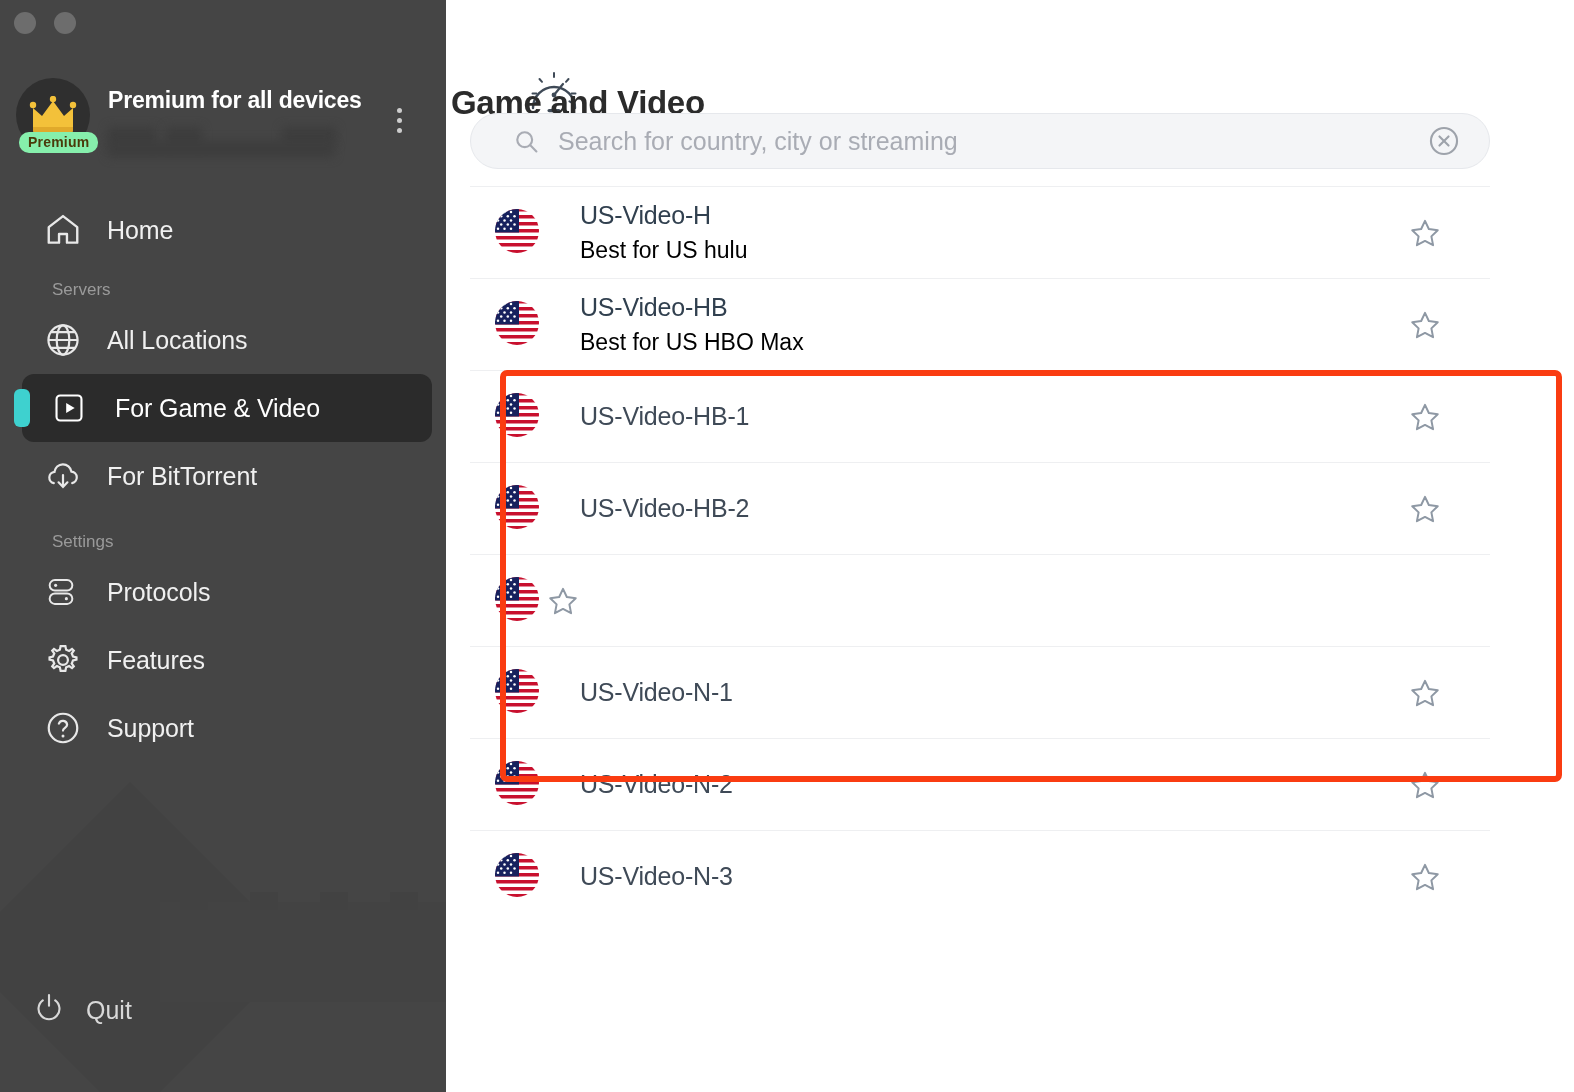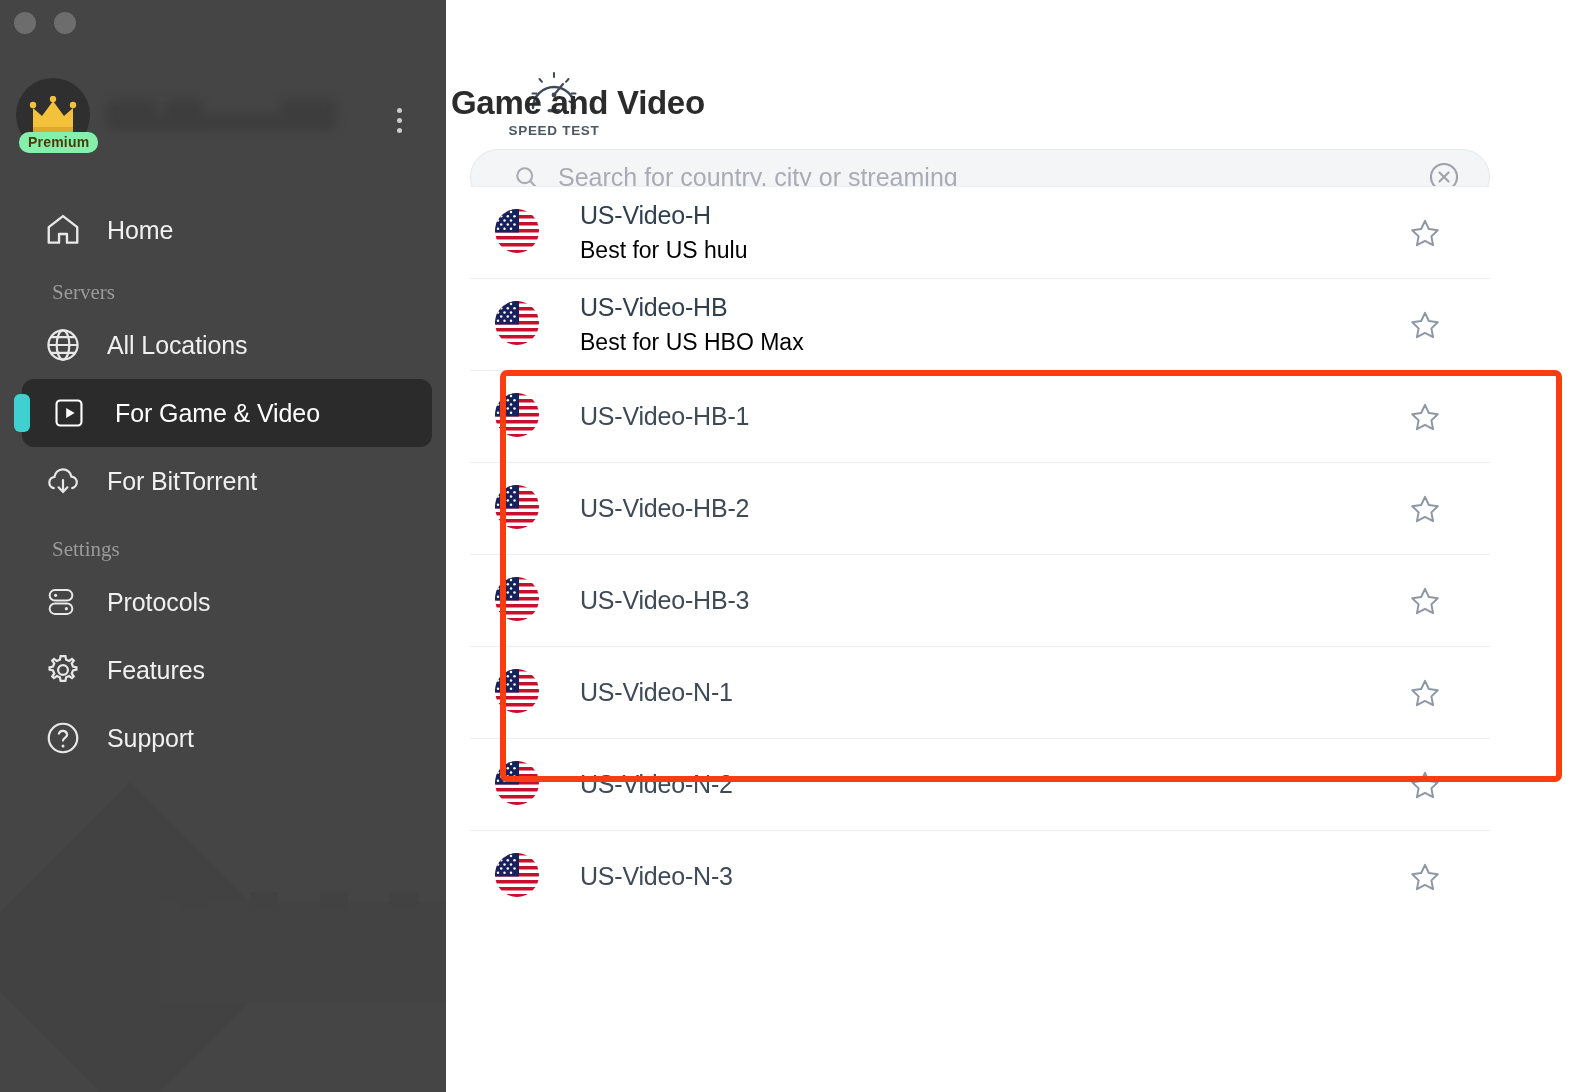--- a/index.html
+++ b/index.html
@@ -102,23 +102,23 @@
   .nav-item.active .lbl { color:#ffffff; }
   .nav-item.active::before {
     content:"";
     position:absolute;
     left:-8px; top:15px;
     width:16px; height:38px;
     background:#3ed1cf;
     border-radius:6px;
   }
   .section-label {
-    color:#9a9a9a; font-size:21px;
+    color:#9a9a9a; font-size:17px;
     padding-left:38px;
-    margin-top:22px; margin-bottom:6px;font-family:Liberation Serif, serif;
+    margin-top:22px; margin-bottom:6px;
   }
   .section-label.first { margin-top:16px; }
   .quit {
     position:absolute; left:0; bottom:52px;
     height:60px; width:446px;
     display:flex; align-items:center; padding-left:32px;
   }
   .quit .lbl { color:#d8d8d8; font-size:25px; margin-left:20px; }
 
   
@@ -143,21 +143,21 @@
     text-align:left;
     font-size:33px; font-weight:bold; color:#2b2b2b;
     letter-spacing:-.3px;
   }
   .searchbar {
     position:absolute; left:24px; top:113px;
     width:1020px; height:56px;
     background:#f4f5f7;
     border:1px solid #e6e8ec;
     border-radius:28px;
-    display:flex; align-items:center;margin-top:36px;
+    display:flex; align-items:center;
   }
   .searchbar .s-ico { margin-left:42px; flex:0 0 26px; display:flex; }
   .search-input {
     flex:1 1 auto;
     border:none; outline:none; background:transparent;
     font-family:"Liberation Sans", sans-serif;
     font-size:25px; color:#3a3a3a;
     margin-left:18px;
   }
   .search-input::placeholder { color:#a9acb4; }
@@ -220,20 +220,21 @@
             <path d="M4 34 L4 12 L13 20 L24 5 L35 20 L44 12 L44 34 Z" fill="#f3c13a"></path>
             <path d="M4 31 L44 31 L44 35 Q44 37 42 37 L6 37 Q4 37 4 35 Z" fill="#e0a92b"></path>
             <circle cx="4" cy="9" r="3.2" fill="#f3c13a"></circle>
             <circle cx="44" cy="9" r="3.2" fill="#f3c13a"></circle>
             <circle cx="24" cy="3" r="3.2" fill="#f3c13a"></circle>
           </svg>
         </div>
         <div class="premium-badge">Premium</div>
       </div>
       <div class="account-text">
+        <div class="account-title">Premium for all devices</div>
         <div class="account-sub">
           <span class="blur" style="left:0;    top:2px;  width:48px;  height:20px;"></span>
           <span class="blur" style="left:58px; top:2px;  width:36px;  height:20px;"></span>
           <span class="blur" style="left:174px;top:2px;  width:54px;  height:18px;"></span>
           <span class="blur" style="left:0;    top:16px; width:226px; height:16px;"></span>
         </div>
       </div>
       <div class="kebab">
         <i></i>
           <i></i>
@@ -314,20 +315,29 @@
           <svg width="38" height="38" viewBox="0 0 24 24" fill="none" stroke="#e8e8e8" stroke-width="1.4" stroke-linecap="round">
             <circle cx="12" cy="12" r="9"></circle>
             <path d="M9.4 9.2 A2.7 2.7 0 0 1 14.6 10 c0 1.8-2.6 2-2.6 3.6"></path>
             <circle cx="12" cy="17.1" r=".95" fill="#e8e8e8" stroke="none"></circle>
           </svg>
         </span>
         <span class="lbl">Support</span>
       </div>
     </div>
 
+    <div class="quit">
+      <span class="ico">
+        <svg width="34" height="34" viewBox="0 0 24 24" fill="none" stroke="#d8d8d8" stroke-width="1.5" stroke-linecap="round">
+          <path d="M7.6 6.6 A7.4 7.4 0 1 0 16.4 6.6"></path>
+          <path d="M12 2.8 V10.4"></path>
+        </svg>
+      </span>
+      <span class="lbl">Quit</span>
+    </div>
   </div>
 
   <div class="main">
 
     <div class="speedtest">
       <svg width="54" height="48" viewBox="0 0 54 48">
         <path d="M6 40 A21 21 0 1 1 48 40" fill="none" stroke="#3f4a57" stroke-width="2.4" stroke-linecap="round"></path>
         <path d="M27 27 L36 16" stroke="#3f4a57" stroke-width="2.2" stroke-linecap="round"></path>
         <circle cx="27" cy="27" r="2.4" fill="#3f4a57"></circle>
         <path d="M27 5 V9 M12.5 11 L15 13.8 M41.5 11 L39 13.8 M5.5 25.5 H9.5 M44.5 25.5 H48.5 M8.5 35 L11.6 33.4 M45.5 35 L42.4 33.4" stroke="#3f4a57" stroke-width="2" stroke-linecap="round"></path>
@@ -591,23 +601,20 @@
                   <circle cx="7.2" cy="16.6" r="1.25"></circle>
                   <circle cx="13.8" cy="16.6" r="1.25"></circle>
                   <circle cx="20.5" cy="16.6" r="1.25"></circle>
                   <circle cx="4" cy="20.8" r="1.25"></circle>
                   <circle cx="10.5" cy="20.8" r="1.25"></circle>
                   <circle cx="17" cy="20.8" r="1.25"></circle>
                 </g>
             </g>
           </svg>
         </span>
-        <span class="texts">
-          <span class="r-title">US-Video-HB-3</span>
-        </span>
         <span class="star">
           <svg width="34" height="34" viewBox="0 0 24 24" fill="none" stroke="#8e98a4" stroke-width="1.4" stroke-linejoin="round">
             <path d="M12 3.4 L14.7 9.2 L21 10 L16.5 14.4 L17.7 20.6 L12 17.6 L6.3 20.6 L7.5 14.4 L3 10 L9.3 9.2 Z"></path>
           </svg>
         </span>
       </div>
 
       <div class="row">
         <span class="flag">
           <svg width="46" height="46" viewBox="0 0 46 46">

